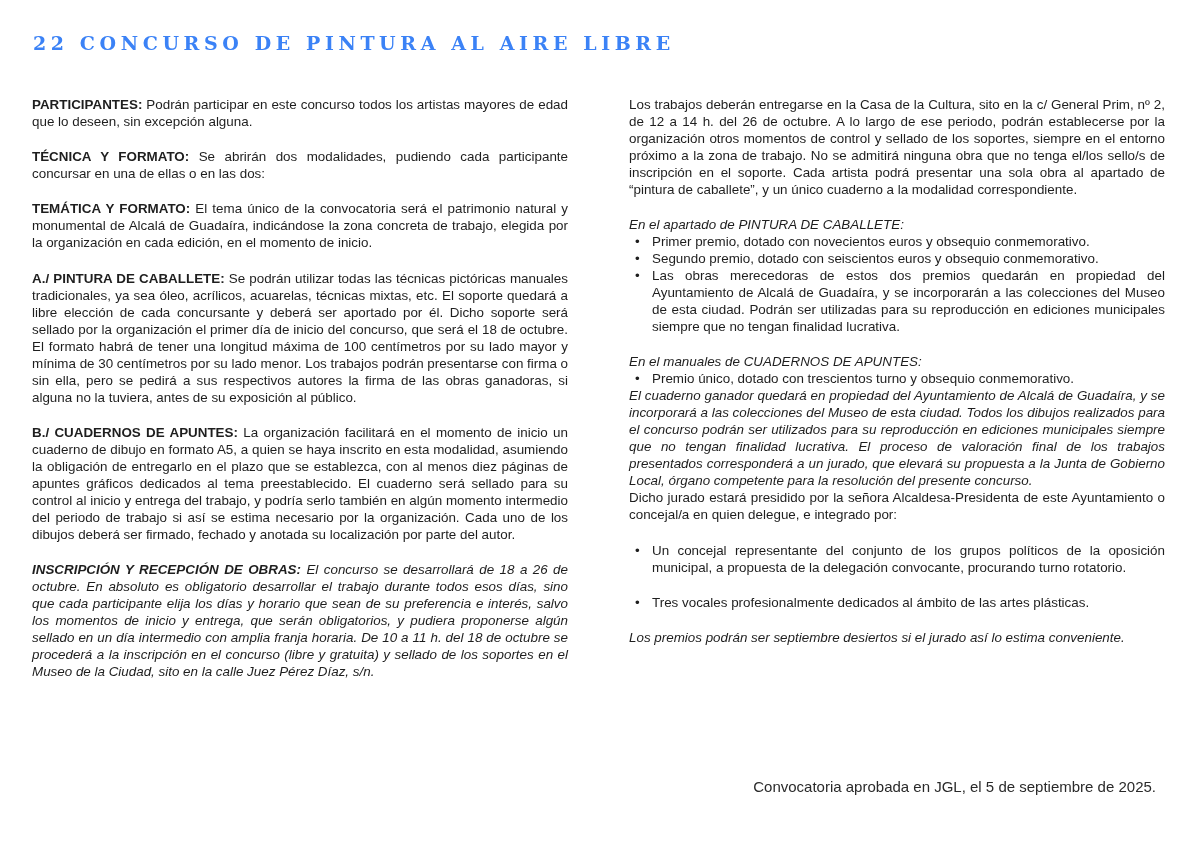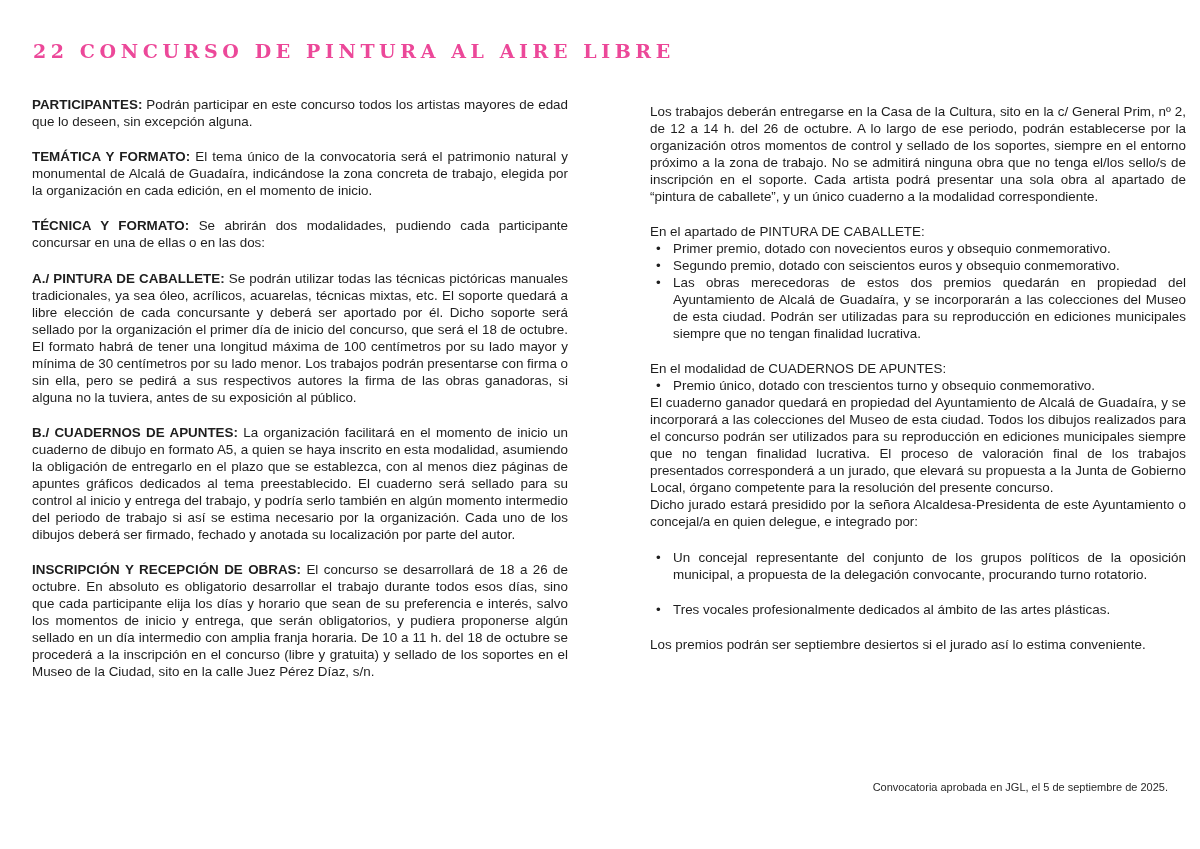--- a/index.html
+++ b/index.html
@@ -1,47 +1,47 @@
 <!DOCTYPE html>
 <html><head>
   <meta charset="utf-8">
   <style>
     html, body { margin: 0; padding: 0; background: #ffffff; }
     body { width: 1200px; height: 849px; position: relative; overflow: hidden;
       font-family: "Liberation Sans", sans-serif; color: #1e1e1e; }
-    .title { position: absolute; left: 33px; top: 40px; margin: 0;
+    .title { position: absolute; left: 33px; top: 32px; margin: 0;
       font-family: "DejaVu Serif", serif; font-weight: bold; font-size: 19px;
-      letter-spacing: 4.6px; color: #ec4899; white-space: nowrap; }
+      letter-spacing: 4.6px; color: #3b82f6; white-space: nowrap; }
     .col { position: absolute; top: 96px; width: 536px; font-size: 13.4px; line-height: 17px; }
     .col-left { left: 32px; }
-    .col-right { left: 650px; margin-top: 7px; }
+    .col-right { left: 629px; }
     .para { margin: 0 0 18.2px 0; text-align: justify; }
-    .para.tight { margin-bottom: 0; }
+    .para.tight { margin-bottom: 0; font-style: italic; }
     .lead { font-weight: bold; }
     ul { margin: 0; padding: 0 0 0 23px; list-style: none; }
     li { position: relative; text-align: justify; }
     li .bullet { position: absolute; left: -17px; top: 0; }
     ul.gap li { margin-bottom: 18.2px; }
-    .footer { position: absolute; right: 32px; top: 779px; text-align: left; font-size: 11px; line-height: 16px; color: #2a2a2a; }
+    .footer { position: absolute; right: 44px; top: 779px; text-align: left; font-size: 15px; line-height: 16px; color: #2a2a2a; }
     .footer div { margin: 0; }
   </style>
 </head>
 <body>
 
 <h1 class="title">22 CONCURSO DE PINTURA AL AIRE LIBRE</h1>
 
 <div class="col col-left">
   <p class="para">
     <span class="lead">PARTICIPANTES:</span><span> Podrán participar en este concurso todos los artistas mayores de edad que lo deseen, sin excepción alguna.</span>
   </p>
   <p class="para">
-    <span class="lead">TEMÁTICA Y FORMATO:</span><span> El tema único de la convocatoria será el patrimonio natural y monumental de Alcalá de Guadaíra, indicándose la zona concreta de trabajo, elegida por la organización en cada edición, en el momento de inicio.</span>
+    <span class="lead">TÉCNICA Y FORMATO:</span><span> Se abrirán dos modalidades, pudiendo cada participante concursar en una de ellas o en las dos:</span>
   </p>
   <p class="para">
-    <span class="lead">TÉCNICA Y FORMATO:</span><span> Se abrirán dos modalidades, pudiendo cada participante concursar en una de ellas o en las dos:</span>
+    <span class="lead">TEMÁTICA Y FORMATO:</span><span> El tema único de la convocatoria será el patrimonio natural y monumental de Alcalá de Guadaíra, indicándose la zona concreta de trabajo, elegida por la organización en cada edición, en el momento de inicio.</span>
   </p>
   <p class="para">
     <span class="lead">A./ PINTURA DE CABALLETE:</span><span> Se podrán utilizar todas las técnicas pictóricas manuales tradicionales, ya sea óleo, acrílicos, acuarelas, técnicas mixtas, etc. El soporte quedará a libre elección de cada concursante y deberá ser aportado por él. Dicho soporte será sellado por la organización el primer día de inicio del concurso, que será el 18 de octubre. El formato habrá de tener una longitud máxima de 100 centímetros por su lado mayor y mínima de 30 centímetros por su lado menor. Los trabajos podrán presentarse con firma o sin ella, pero se pedirá a sus respectivos autores la firma de las obras ganadoras, si alguna no la tuviera, antes de su exposición al público.</span>
   </p>
   <p class="para">
     <span class="lead">B./ CUADERNOS DE APUNTES:</span><span> La organización facilitará en el momento de inicio un cuaderno de dibujo en formato A5, a quien se haya inscrito en esta modalidad, asumiendo la obligación de entregarlo en el plazo que se establezca, con al menos diez páginas de apuntes gráficos dedicados al tema preestablecido. El cuaderno será sellado para su control al inicio y entrega del trabajo, y podría serlo también en algún momento intermedio del periodo de trabajo si así se estima necesario por la organización. Cada uno de los dibujos deberá ser firmado, fechado y anotada su localización por parte del autor.</span>
   </p>
   <p class="para tight">
     <span class="lead">INSCRIPCIÓN Y RECEPCIÓN DE OBRAS:</span><span> El concurso se desarrollará de 18 a 26 de octubre. En absoluto es obligatorio desarrollar el trabajo durante todos esos días, sino que cada participante elija los días y horario que sean de su preferencia e interés, salvo los momentos de inicio y entrega, que serán obligatorios, y pudiera proponerse algún sellado en un día intermedio con amplia franja horaria. De 10 a 11 h. del 18 de octubre se procederá a la inscripción en el concurso (libre y gratuita) y sellado de los soportes en el Museo de la Ciudad, sito en la calle Juez Pérez Díaz, s/n.</span>
   </p>
@@ -50,21 +50,21 @@
 <div class="col col-right">
   <p class="para">Los trabajos deberán entregarse en la Casa de la Cultura, sito en la c/ General Prim, nº 2, de 12 a 14 h. del 26 de octubre. A lo largo de ese periodo, podrán establecerse por la organización otros momentos de control y sellado de los soportes, siempre en el entorno próximo a la zona de trabajo. No se admitirá ninguna obra que no tenga el/los sello/s de inscripción en el soporte. Cada artista podrá presentar una sola obra al apartado de “pintura de caballete”, y un único cuaderno a la modalidad correspondiente.</p>
 
   <p class="para tight">En el apartado de PINTURA DE CABALLETE:</p>
   <ul style="margin-bottom:18.2px;">
     <li><span class="bullet">•</span><span>Primer premio, dotado con novecientos euros y obsequio conmemorativo.</span></li>
     <li><span class="bullet">•</span><span>Segundo premio, dotado con seiscientos euros y obsequio conmemorativo.</span></li>
     <li><span class="bullet">•</span><span>Las obras merecedoras de estos dos premios quedarán en propiedad del Ayuntamiento de Alcalá de Guadaíra, y se incorporarán a las colecciones del Museo de esta ciudad. Podrán ser utilizadas para su reproducción en ediciones municipales siempre que no tengan finalidad lucrativa.</span></li>
   </ul>
 
-  <p class="para tight">En el modalidad de CUADERNOS DE APUNTES:</p>
+  <p class="para tight">En el manuales de CUADERNOS DE APUNTES:</p>
   <ul>
     <li><span class="bullet">•</span><span>Premio único, dotado con trescientos turno y obsequio conmemorativo.</span></li>
   </ul>
   <p class="para tight">El cuaderno ganador quedará en propiedad del Ayuntamiento de Alcalá de Guadaíra, y se incorporará a las colecciones del Museo de esta ciudad. Todos los dibujos realizados para el concurso podrán ser utilizados para su reproducción en ediciones municipales siempre que no tengan finalidad lucrativa. El proceso de valoración final de los trabajos presentados corresponderá a un jurado, que elevará su propuesta a la Junta de Gobierno Local, órgano competente para la resolución del presente concurso.</p>
   <p class="para">Dicho jurado estará presidido por la señora Alcaldesa-Presidenta de este Ayuntamiento o concejal/a en quien delegue, e integrado por:</p>
 
   <ul class="gap">
     <li><span class="bullet">•</span><span>Un concejal representante del conjunto de los grupos políticos de la oposición municipal, a propuesta de la delegación convocante, procurando turno rotatorio.</span></li>
     <li><span class="bullet">•</span><span>Tres vocales profesionalmente dedicados al ámbito de las artes plásticas.</span></li>
   </ul>

